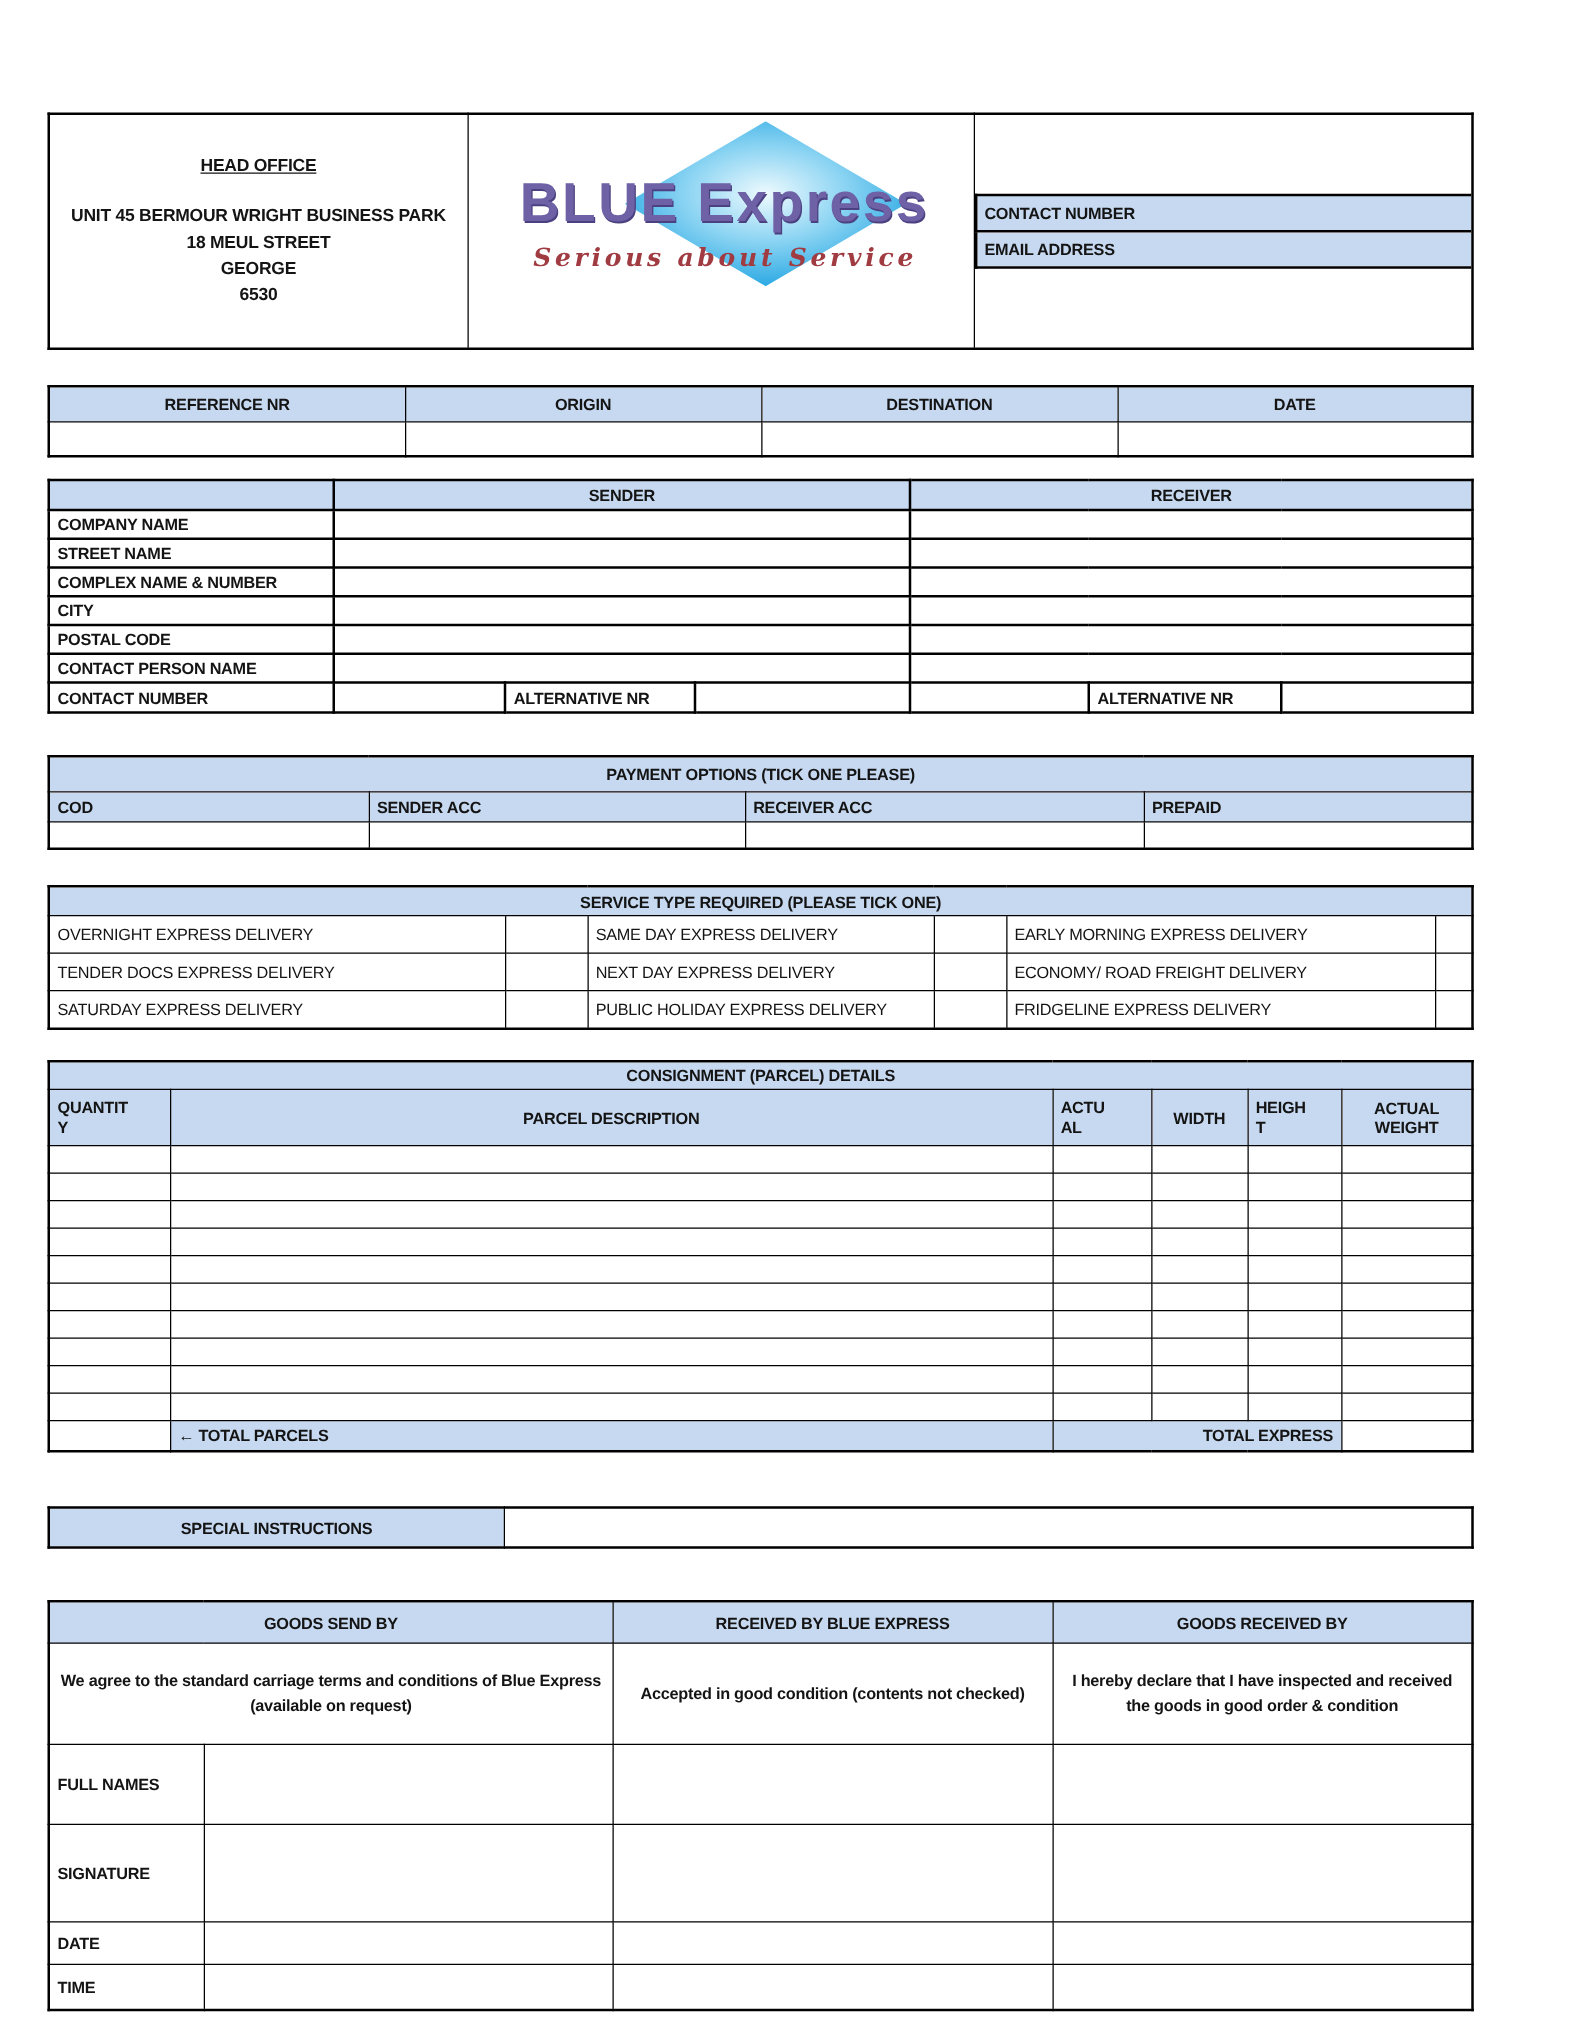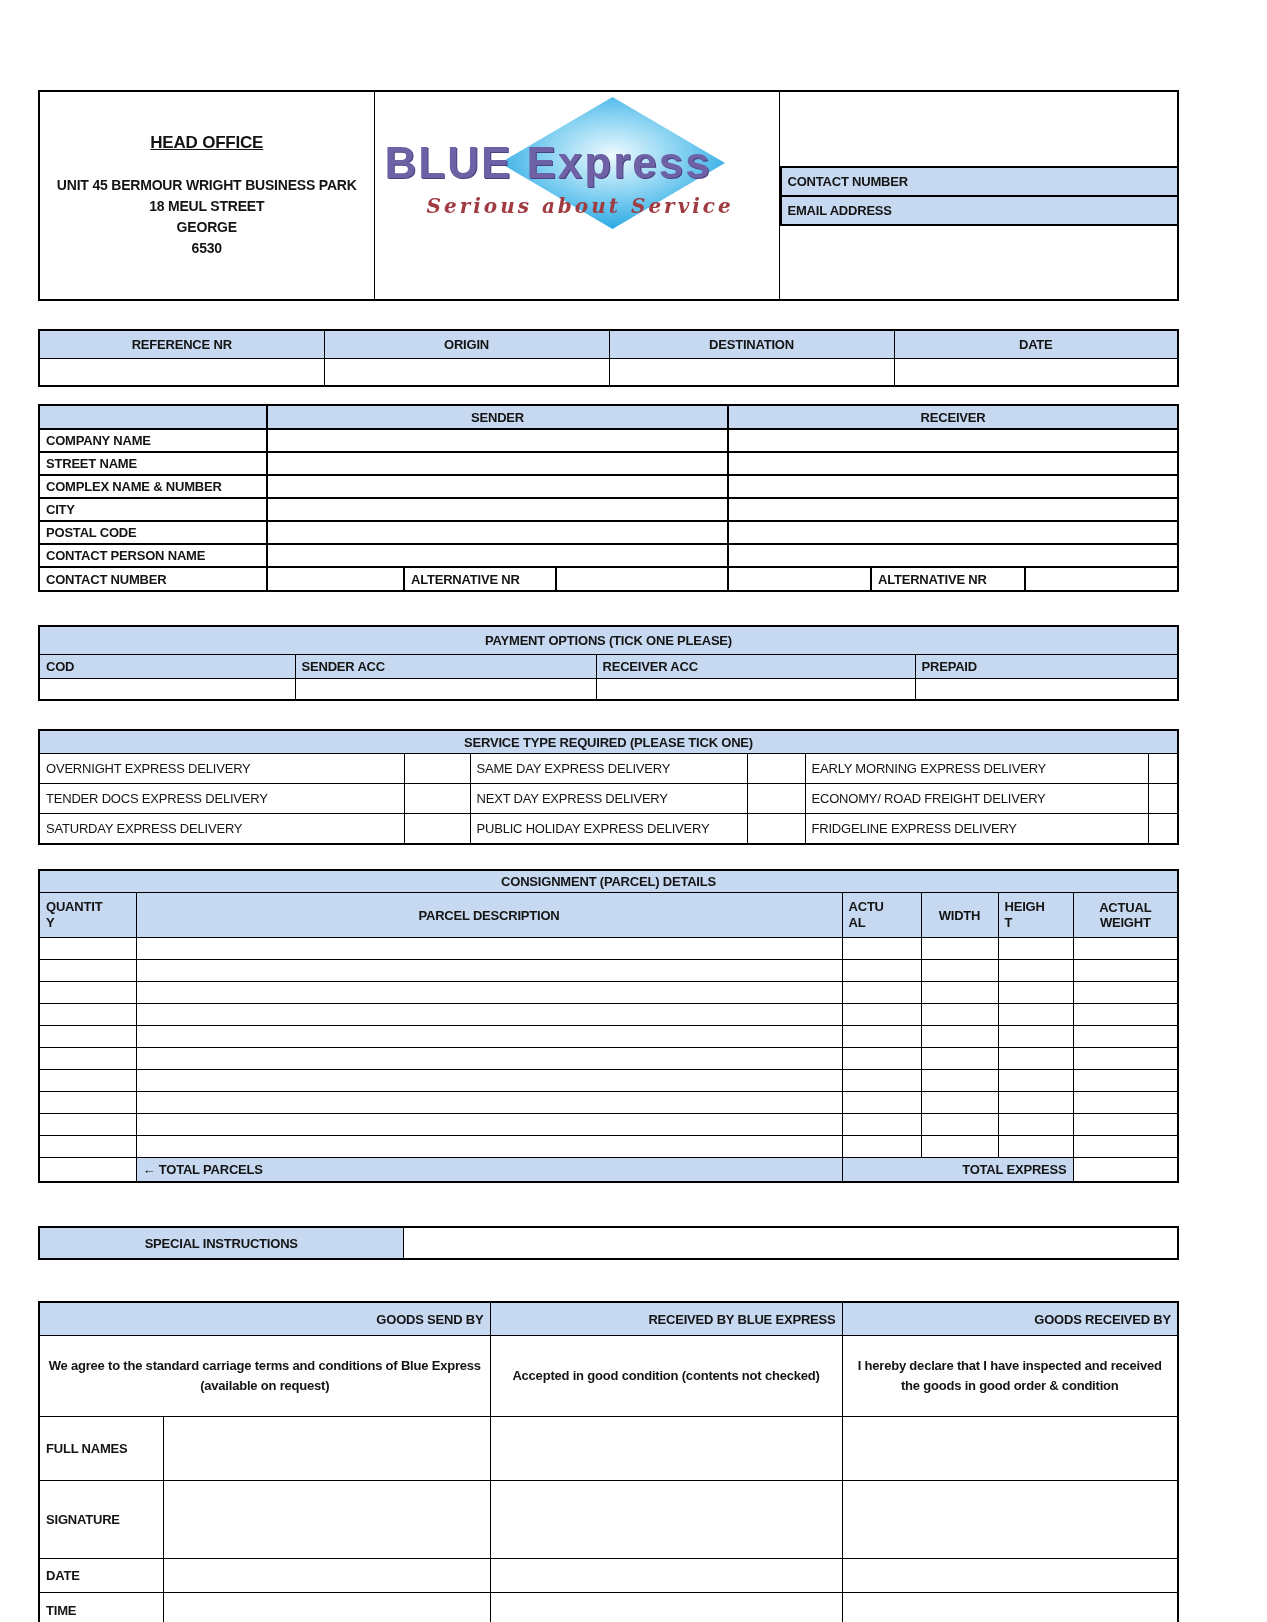--- a/index.html
+++ b/index.html
@@ -15,40 +15,40 @@
   .vt{vertical-align:top;}
   .h20 td{height:20px;} .h21 td{height:21px;} .h22 td{height:22px;} .h23 td{height:23px;margin-left:41px;}
   .h26 td{height:26px;} .h27 td{height:27px;} .h29 td{height:29px;} .h30 td{height:30px;}
   .h32 td{height:32px;} .h33 td{height:33px;} .h35 td{height:35px;} .h44 td{height:44px;}
   .h63 td{height:63px;} .h77 td{height:77px;} .h80 td{height:80px;}
 
   
   .hdr-tbl{margin-top:0;}
   .hdr-tbl td{vertical-align:top;}
   .addr-cell{text-align:center;padding-top:10px;}
-  .office-title{font-size:17px;font-weight:bold;text-decoration:underline;margin-bottom:22px;}
+  .office-title{font-size:14px;font-weight:bold;text-decoration:underline;margin-bottom:22px;}
   .addr-line{font-size:14px;font-weight:bold;line-height:1.5;}
   .logo-cell{position:relative;padding:0!important;}
-  .logo-wrap{position:relative;width:100%;height:207px;}
+  .logo-wrap{position:relative;width:100%;height:186px;text-align:center;}
   .diamond{position:absolute;left:125px;top:5px;}
   .brand{position:absolute;left:10px;top:46px;width:390px;font-size:44px;font-weight:bold;
          color:#6e61a6;letter-spacing:2px;text-shadow:1px 1px 0 #4c4180;white-space:nowrap;}
   .tagline{position:absolute;left:52px;top:102px;font-family:"DejaVu Serif",serif;font-style:italic;
            font-weight:bold;font-size:20px;letter-spacing:3px;color:#a03b42;white-space:nowrap;}
   .contact-cell{padding:0!important;}
   .contact-tbl{width:100%;border:2px solid #000;}
   .contact-tbl td{height:27px;font-size:14px;}
 
   
   .wrapw{display:inline-block;word-break:break-all;line-height:1.2;}
   .w-qty{width:58px;} .w-len{width:42px;} .w-hei{width:44px;}
 
   
   .stmt{vertical-align:top;padding-top:12px;text-align:center;font-weight:bold;font-size:13.5px;line-height:1.55;letter-spacing:0;}
-  .so-head td{font-size:13.5px;letter-spacing:0;text-align:right;}
+  .so-head td{font-size:13.5px;letter-spacing:0;}
   .lbl-bottom{vertical-align:bottom;padding-bottom:8px;}
   .mt28{margin-top:28px;} .mt31{margin-top:17px;} .mt33{margin-top:33px;}
   .mt24{margin-top:24px;} .mt43{margin-top:43px;} .mt41{margin-top:41px;}
 </style>
 </head>
 <body>
 
 <div class="sheet">
 
   <table class="t hdr-tbl">

